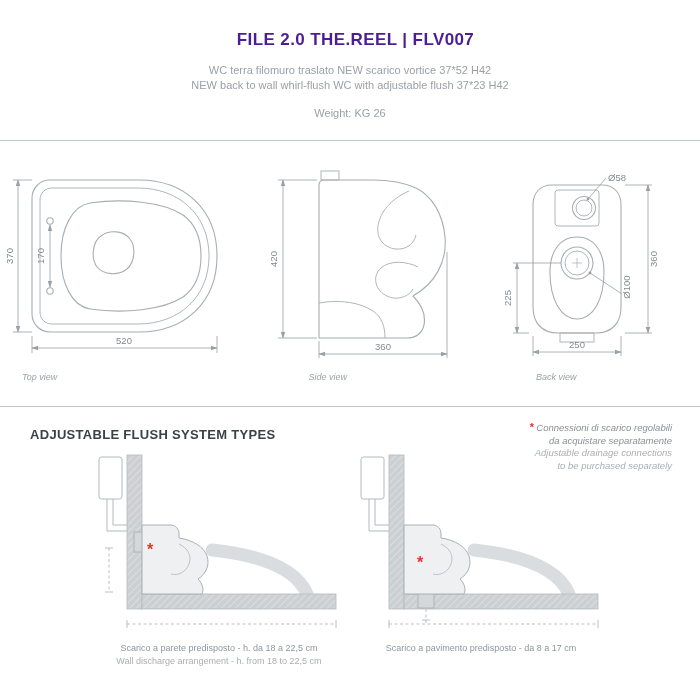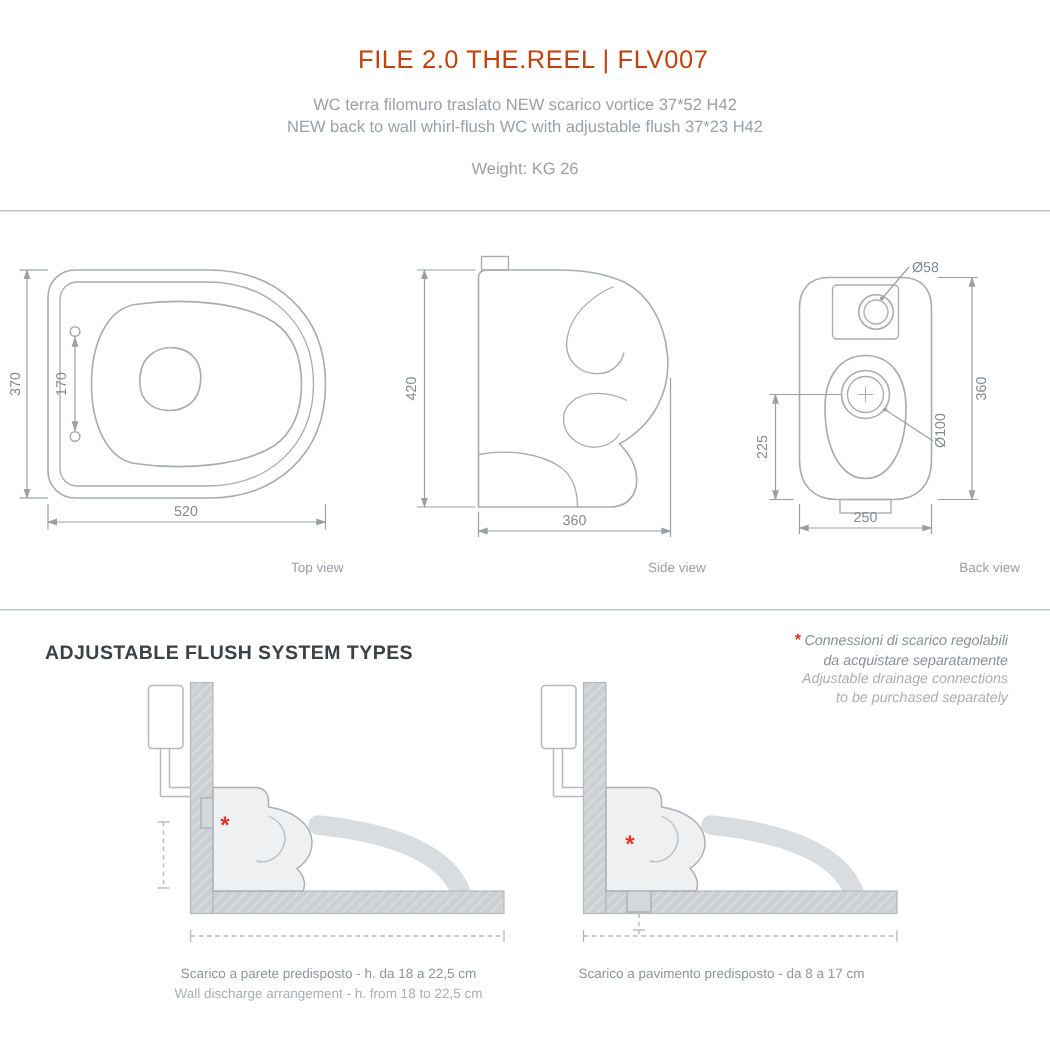--- a/index.html
+++ b/index.html
@@ -1,31 +1,31 @@
 <!DOCTYPE html>
 <html><head>
 <meta charset="utf-8">
 <style>
   * { margin:0; padding:0; box-sizing:border-box; }
   html,body { width:700px; height:700px; background:#ffffff;
               font-family:"Liberation Sans", sans-serif; color:#3b4247; }
   .page { width:700px; height:700px; overflow:hidden; position:relative; }
 
   .header { text-align:center; padding-top:30px; }
-  .title { font-size:17px; font-weight:normal; letter-spacing:.4px; color:#c2410c;padding-left:11px; }
+  .title { font-size:17px; font-weight:bold; letter-spacing:.4px; color:#4c1d95;padding-left:11px; }
   .subs { margin-top:13px; }
   .weights { margin-top:13px; }
   .sub { font-size:11px; color:#9aa1a7; line-height:15px; }
 
   .divider { border:none; border-top:1px solid #c2c7cb; }
   .divider.d1 { margin-top:19px; }
 
   .views { display:flex; justify-content:space-between; padding:16px 20px 0 4px; height:265px; align-items:flex-start; }
   .views figure { display:block; }
-  .viewlabel { font-size:9px; color:#9aa1a7; margin-top:5px; display:block;text-align:right; }
+  .viewlabel { font-style:italic; font-size:9px; color:#9aa1a7; margin-top:5px; display:block; }
   .lbl-top  { padding-left:18px; }
   .lbl-side { padding-left:48px; }
   .lbl-back { padding-left:34px; }
 
   svg text { font-family:"Liberation Sans", sans-serif; }
   .dimtext text { fill:#828a90; font-size:9.5px; }
 
   .flush-head { display:flex; justify-content:space-between; align-items:flex-start; padding:0 28px 0 30px; margin-top:14px; }
   .flush-heading { font-size:13px; font-weight:bold; letter-spacing:.3px; color:#3b4247; margin-top:6px; }
   .note { text-align:right; font-size:9.5px; line-height:12.5px;font-style:italic; }

